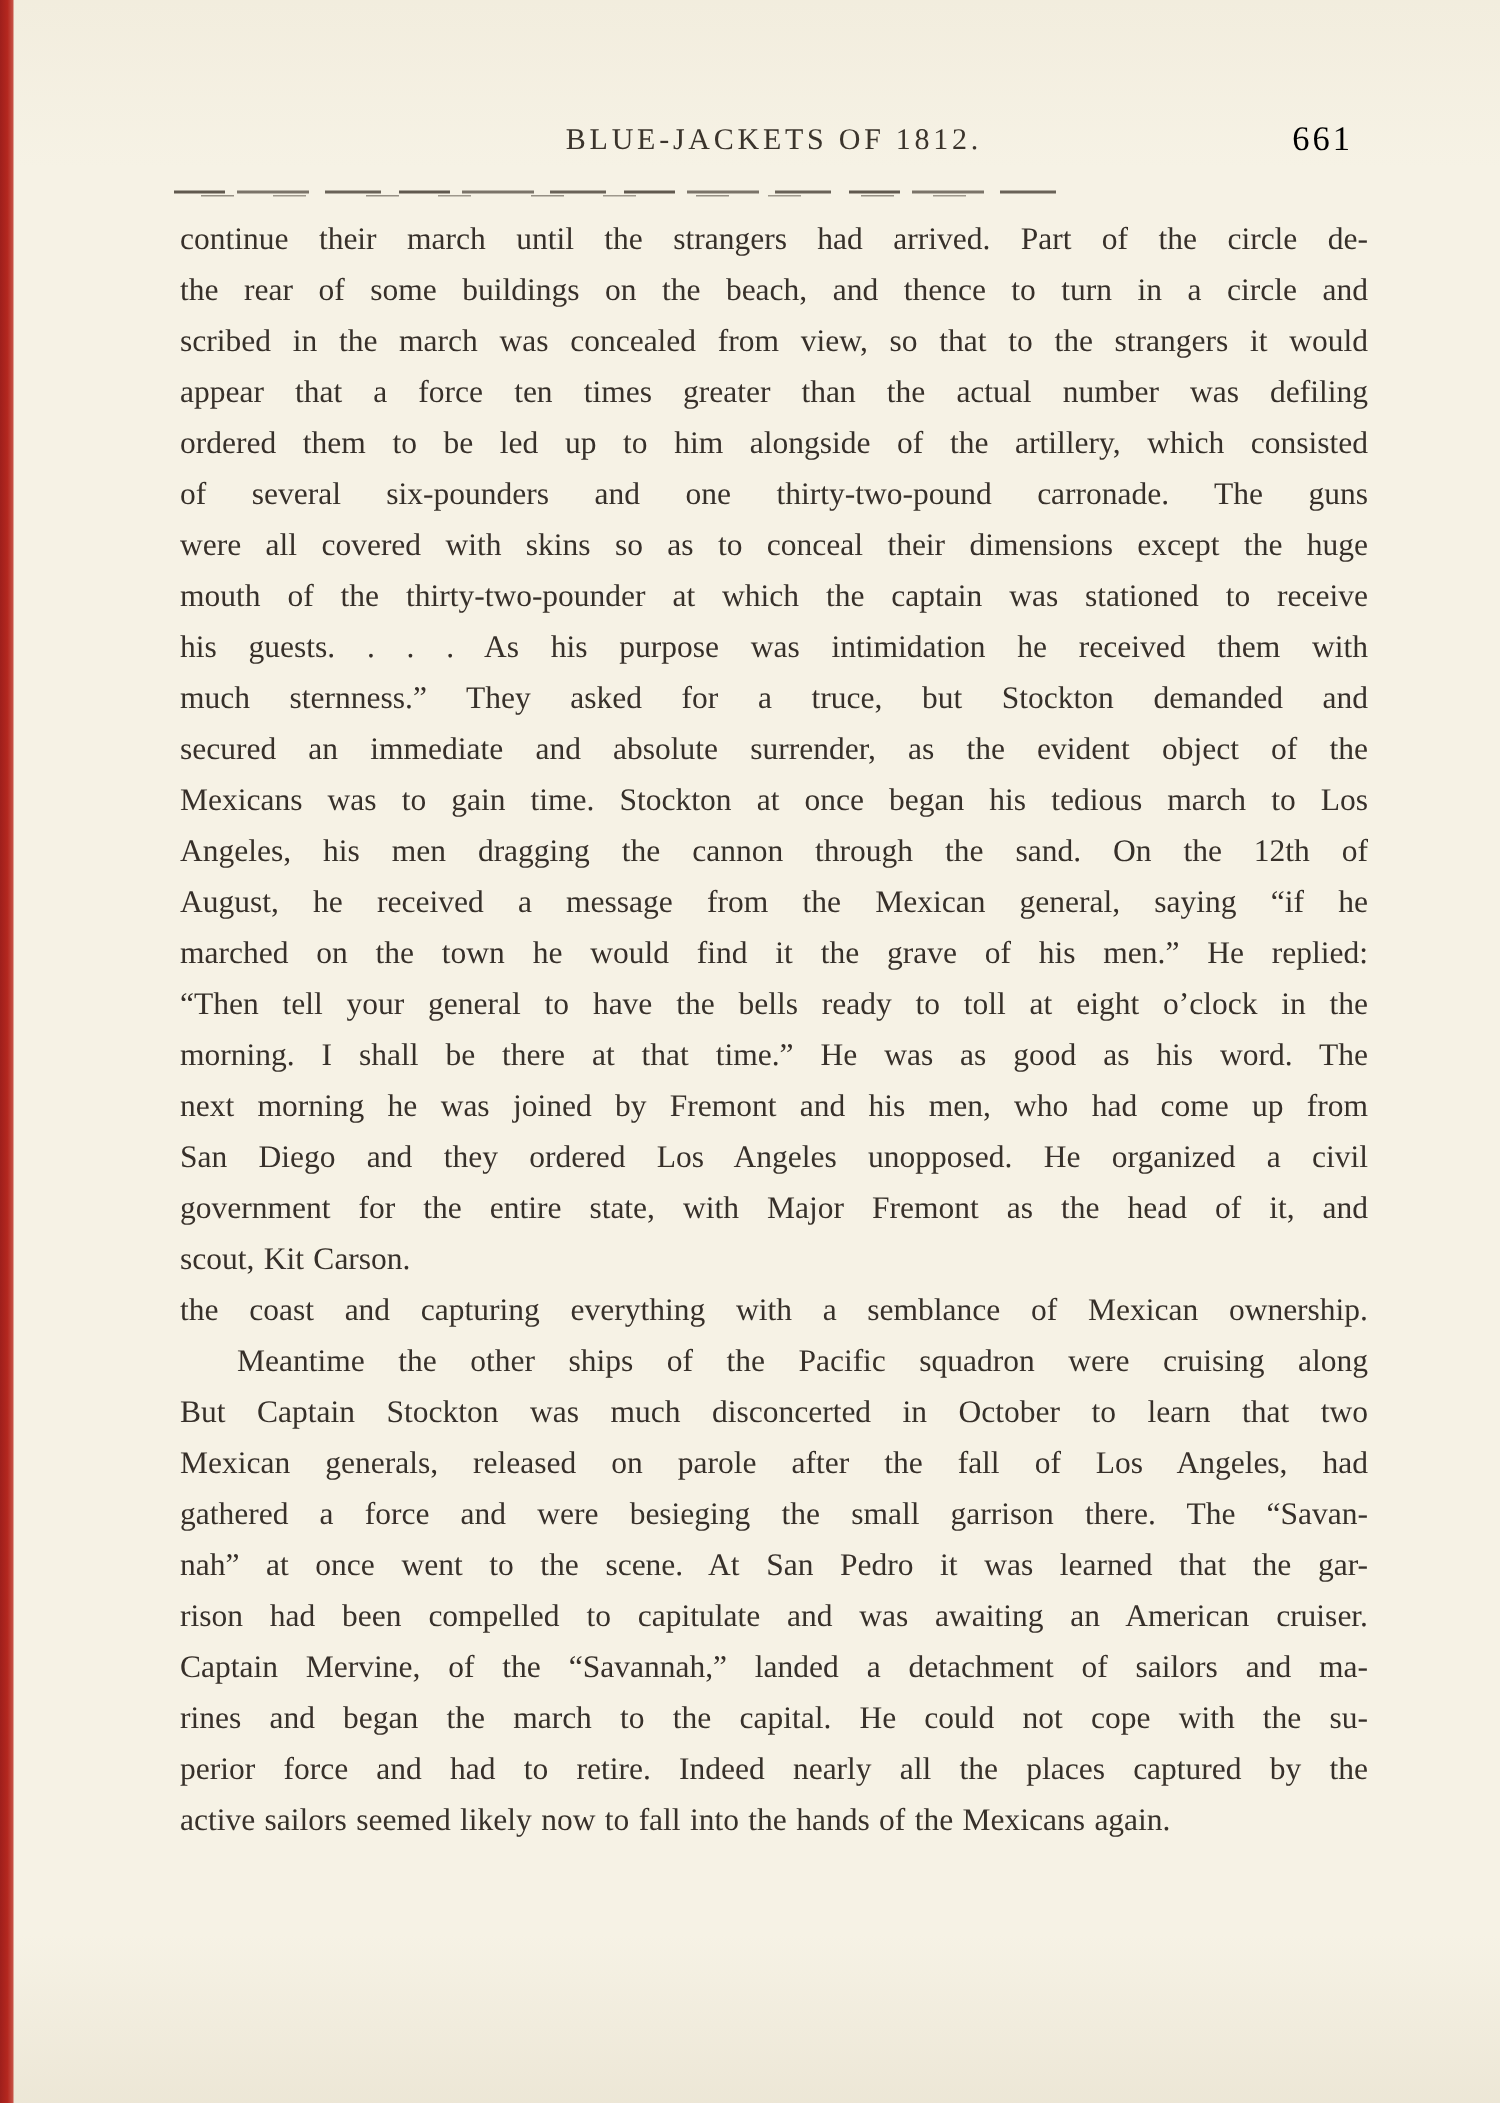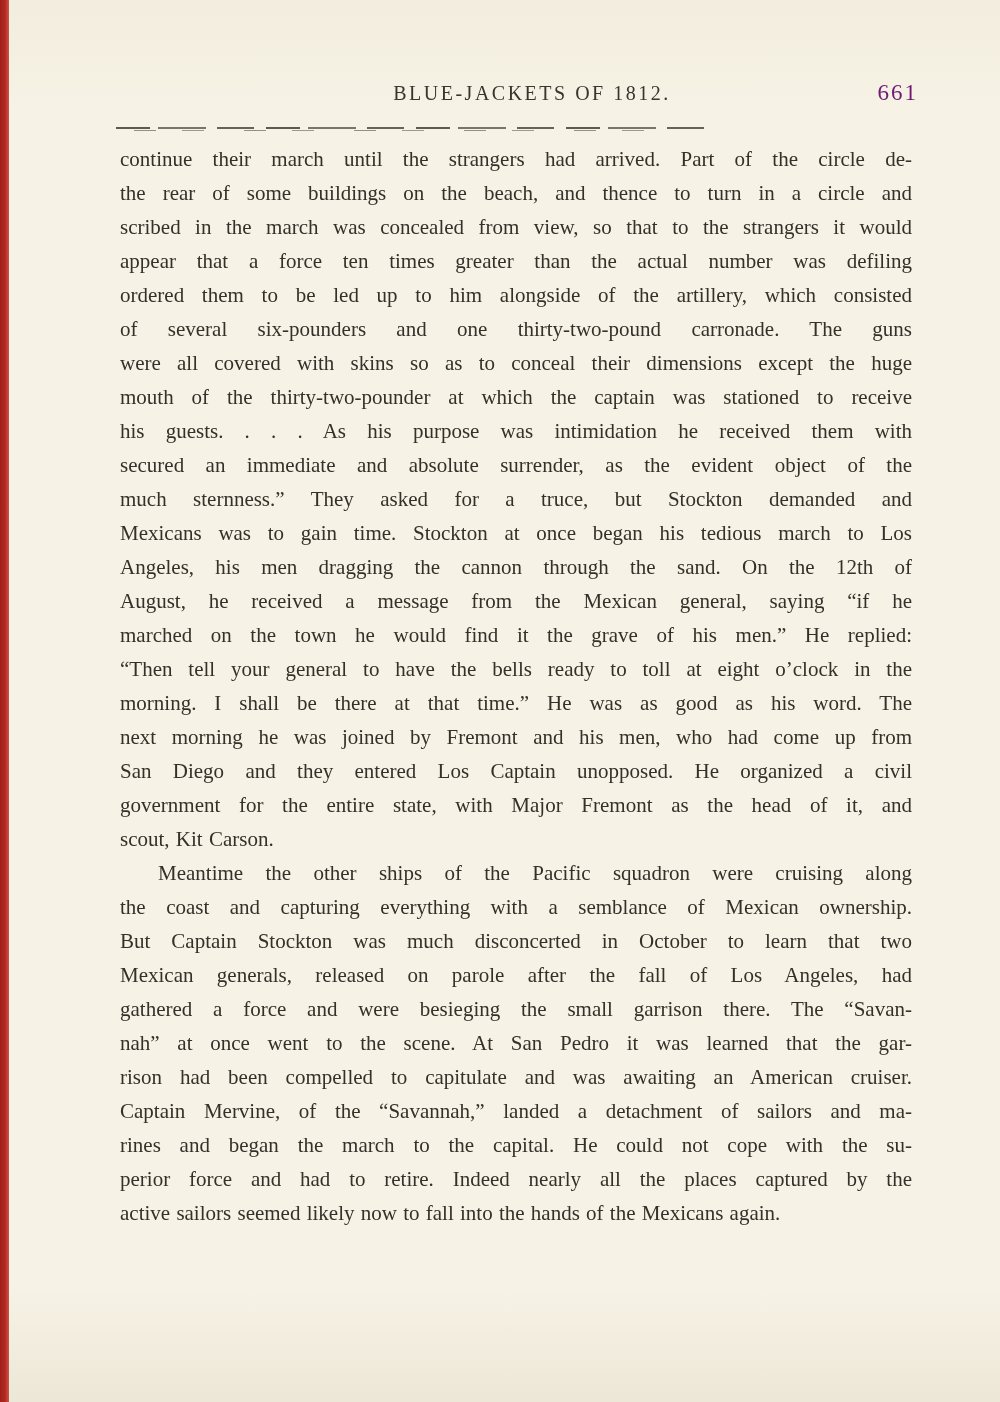--- a/index.html
+++ b/index.html
@@ -27,41 +27,41 @@
     position: absolute;
     left: 0;
     top: 0;
     width: 9px;
     height: 100%;
     background: linear-gradient(90deg, #9e1f1c 0%, #b4271f 55%, #c8564a 100%);
   }
   .page-header {
     position: absolute;
     top: 82px;
-    left: 136px;
+    left: 120px;
     width: 792px;
     height: 30px;
   }
   .running-title {
     position: absolute;
     left: 0;
     right: 0;
     text-align: center;
     font-size: 20px;
     letter-spacing: 2.5px;
     color: #3b342c;
     white-space: nowrap;
   }
   .page-number {
     position: absolute;
     right: 10px;
     top: -2px;
     font-size: 23px;
     letter-spacing: 2px;
-    color: #701a75;
+    color: #000000;
   }
   .header-rule {
     position: absolute;
     top: 127px;
     left: 116px;
     width: 590px;
     height: 5px;
   }
   .header-rule .rule-a {
     position: absolute;
@@ -125,34 +125,34 @@
 <div class="page-body">
     <div class="line">continue their march until the strangers had arrived.  Part of the circle de-</div>
     <div class="line">the rear of some buildings on the beach, and thence to turn in a circle and</div>
     <div class="line">scribed in the march was concealed from view, so that to the strangers it would</div>
     <div class="line">appear that a force ten times greater than the actual number was defiling</div>
     <div class="line">ordered them to be led up to him alongside of the artillery, which consisted</div>
     <div class="line">of several six-pounders and one thirty-two-pound carronade.  The guns</div>
     <div class="line">were all covered with skins so as to conceal their dimensions except the huge</div>
     <div class="line">mouth of the thirty-two-pounder at which the captain was stationed to receive</div>
     <div class="line">his guests. . . .  As his purpose was intimidation he received them with</div>
+    <div class="line">much sternness.”  They asked for a truce, but Stockton demanded and</div>
     <div class="line">secured an immediate and absolute surrender, as the evident object of the</div>
-    <div class="line">much sternness.”  They asked for a truce, but Stockton demanded and</div>
     <div class="line">Mexicans was to gain time.  Stockton at once began his tedious march to Los</div>
     <div class="line">Angeles, his men dragging the cannon through the sand.  On the 12th of</div>
     <div class="line">August, he received a message from the Mexican general, saying “if he</div>
     <div class="line">marched on the town he would find it the grave of his men.”  He replied:</div>
     <div class="line">“Then tell your general to have the bells ready to toll at eight o’clock in the</div>
     <div class="line">morning.  I shall be there at that time.”  He was as good as his word.  The</div>
     <div class="line">next morning he was joined by Fremont and his men, who had come up from</div>
-    <div class="line">San Diego and they entered Los Captain unopposed.  He organized a civil</div>
+    <div class="line">San Diego and they ordered Los Angeles unopposed.  He organized a civil</div>
     <div class="line">government for the entire state, with Major Fremont as the head of it, and</div>
     <div class="line last">scout, Kit Carson.</div>
+    <div class="line">the coast and capturing everything with a semblance of Mexican ownership.</div>
     <div class="line indent">Meantime the other ships of the Pacific squadron were cruising along</div>
-    <div class="line">the coast and capturing everything with a semblance of Mexican ownership.</div>
     <div class="line">But Captain Stockton was much disconcerted in October to learn that two</div>
     <div class="line">Mexican generals, released on parole after the fall of Los Angeles, had</div>
     <div class="line">gathered a force and were besieging the small garrison there.  The “Savan-</div>
     <div class="line">nah” at once went to the scene.  At San Pedro it was learned that the gar-</div>
     <div class="line">rison had been compelled to capitulate and was awaiting an American cruiser.</div>
     <div class="line">Captain Mervine, of the “Savannah,” landed a detachment of sailors and ma-</div>
     <div class="line">rines and began the march to the capital.  He could not cope with the su-</div>
     <div class="line">perior force and had to retire.  Indeed nearly all the places captured by the</div>
     <div class="line last">active sailors seemed likely now to fall into the hands of the Mexicans again.</div>
   </div>

